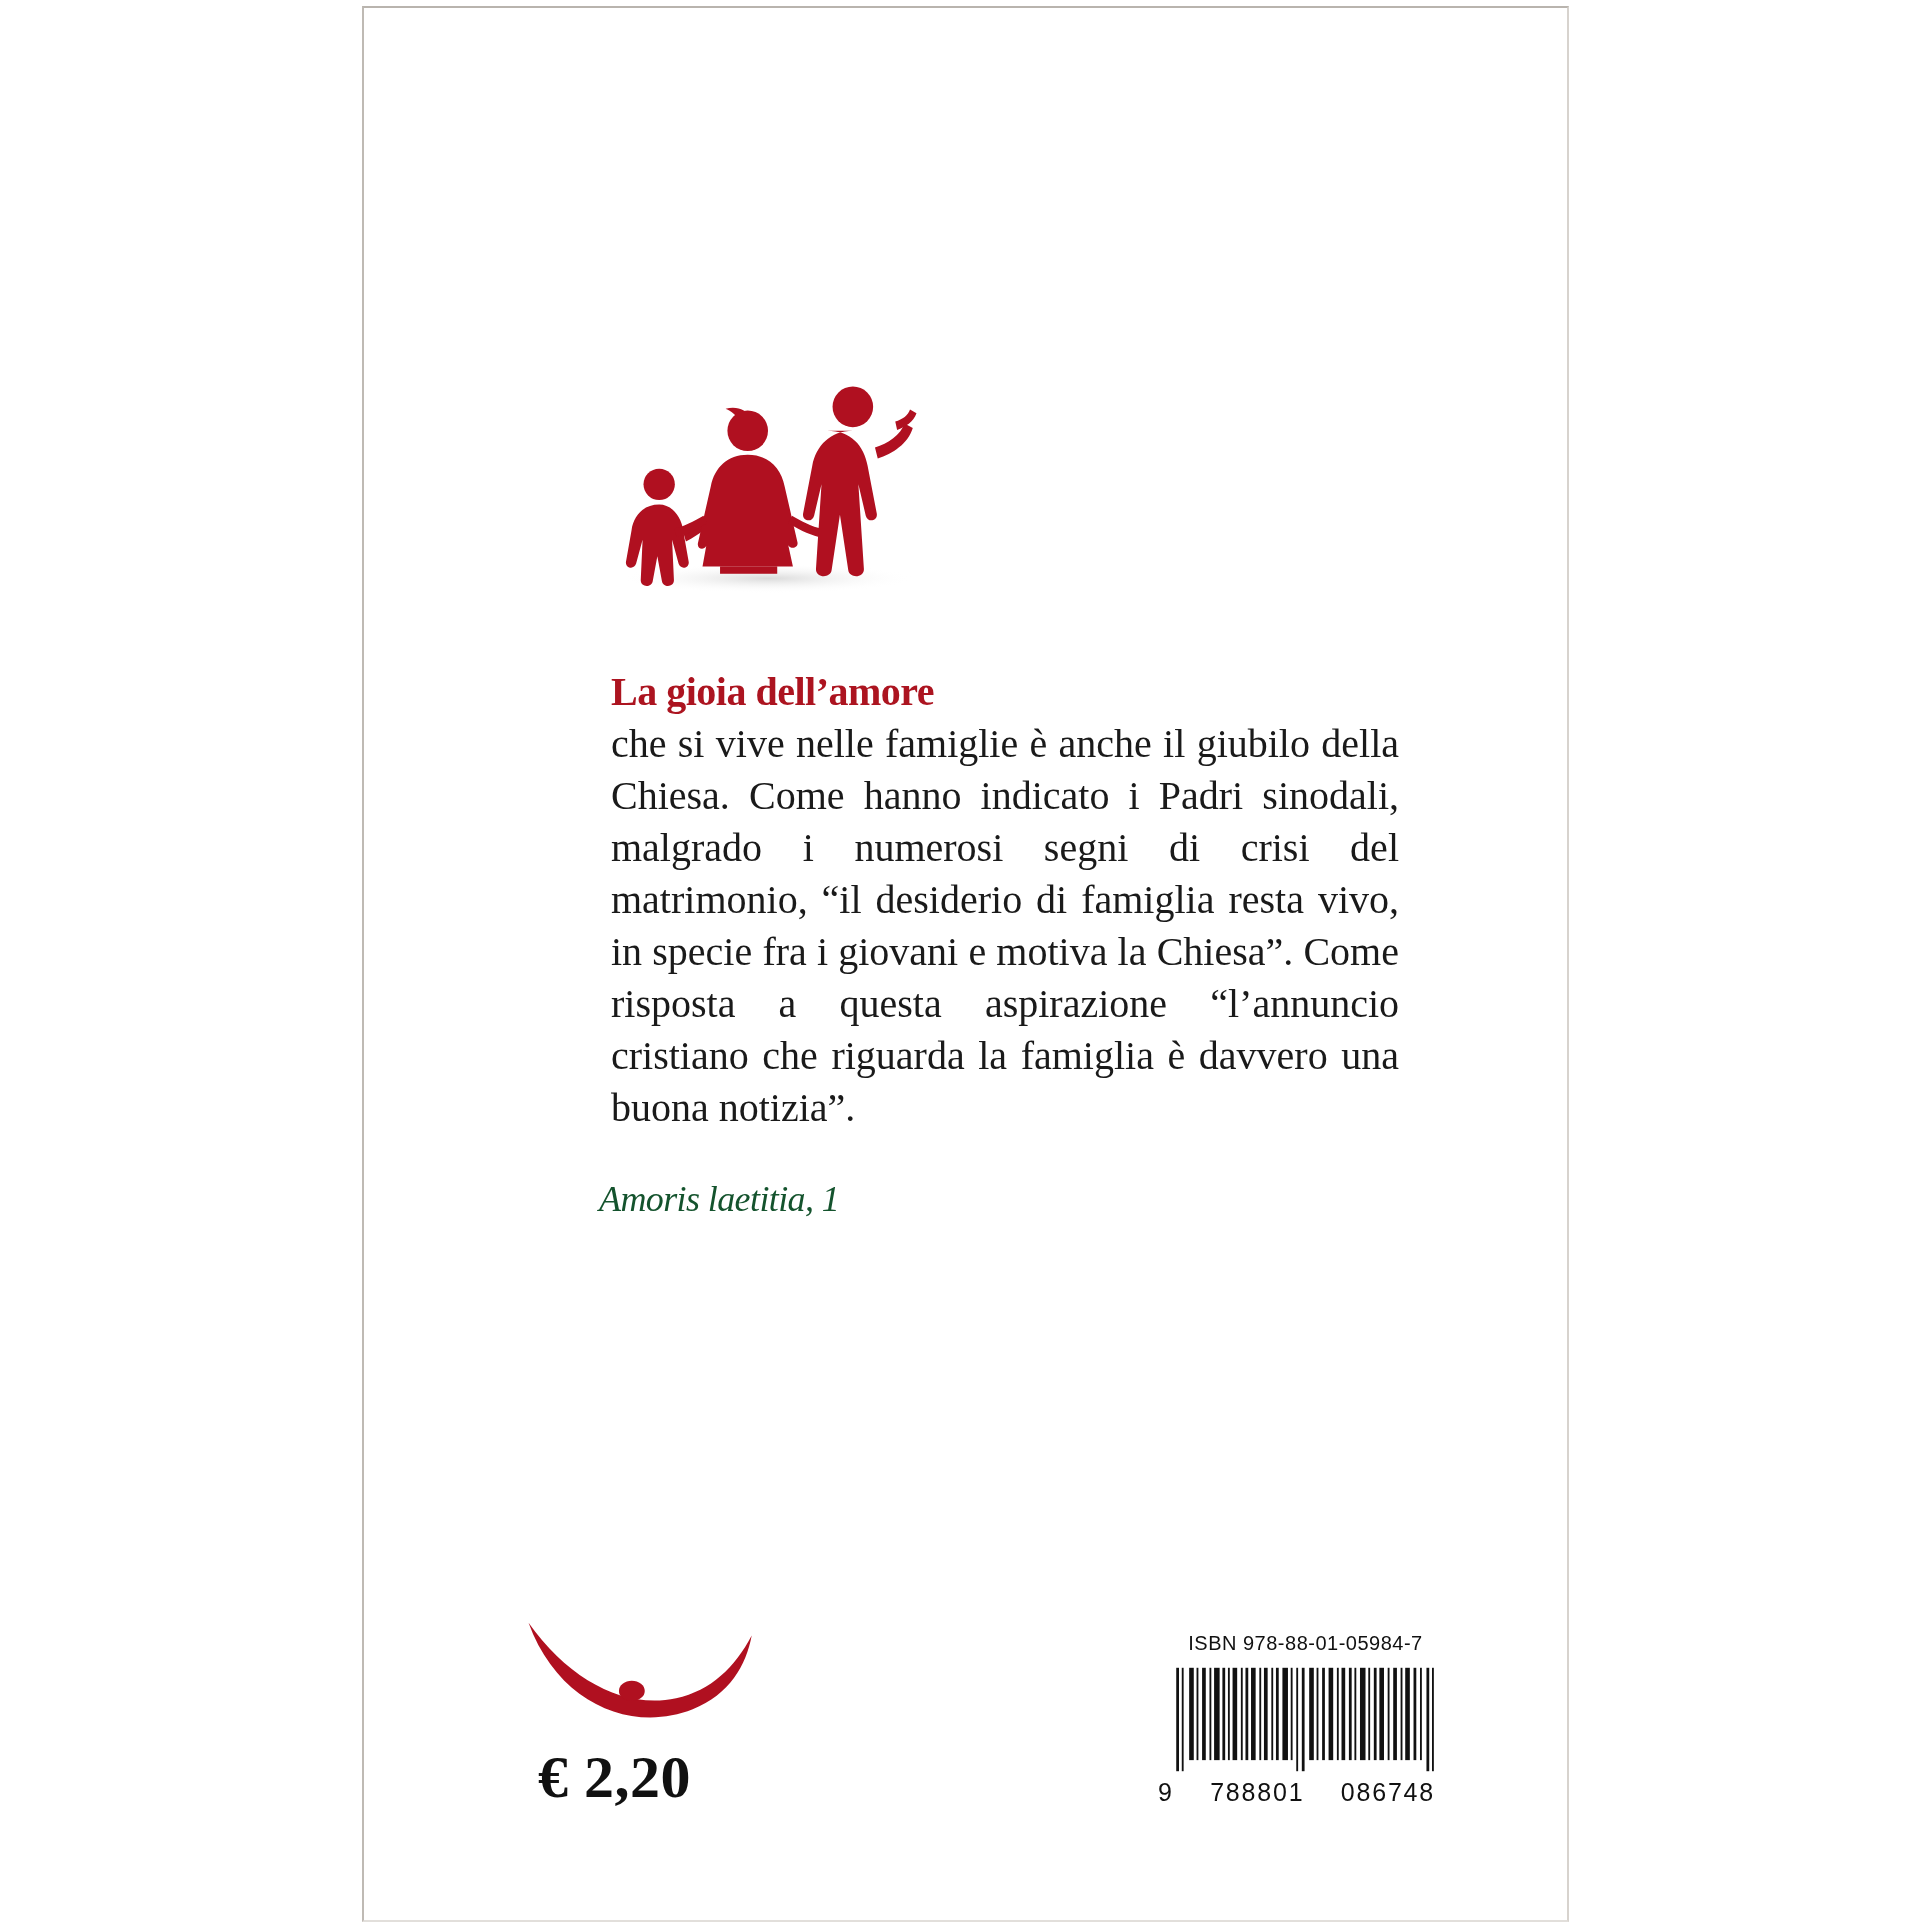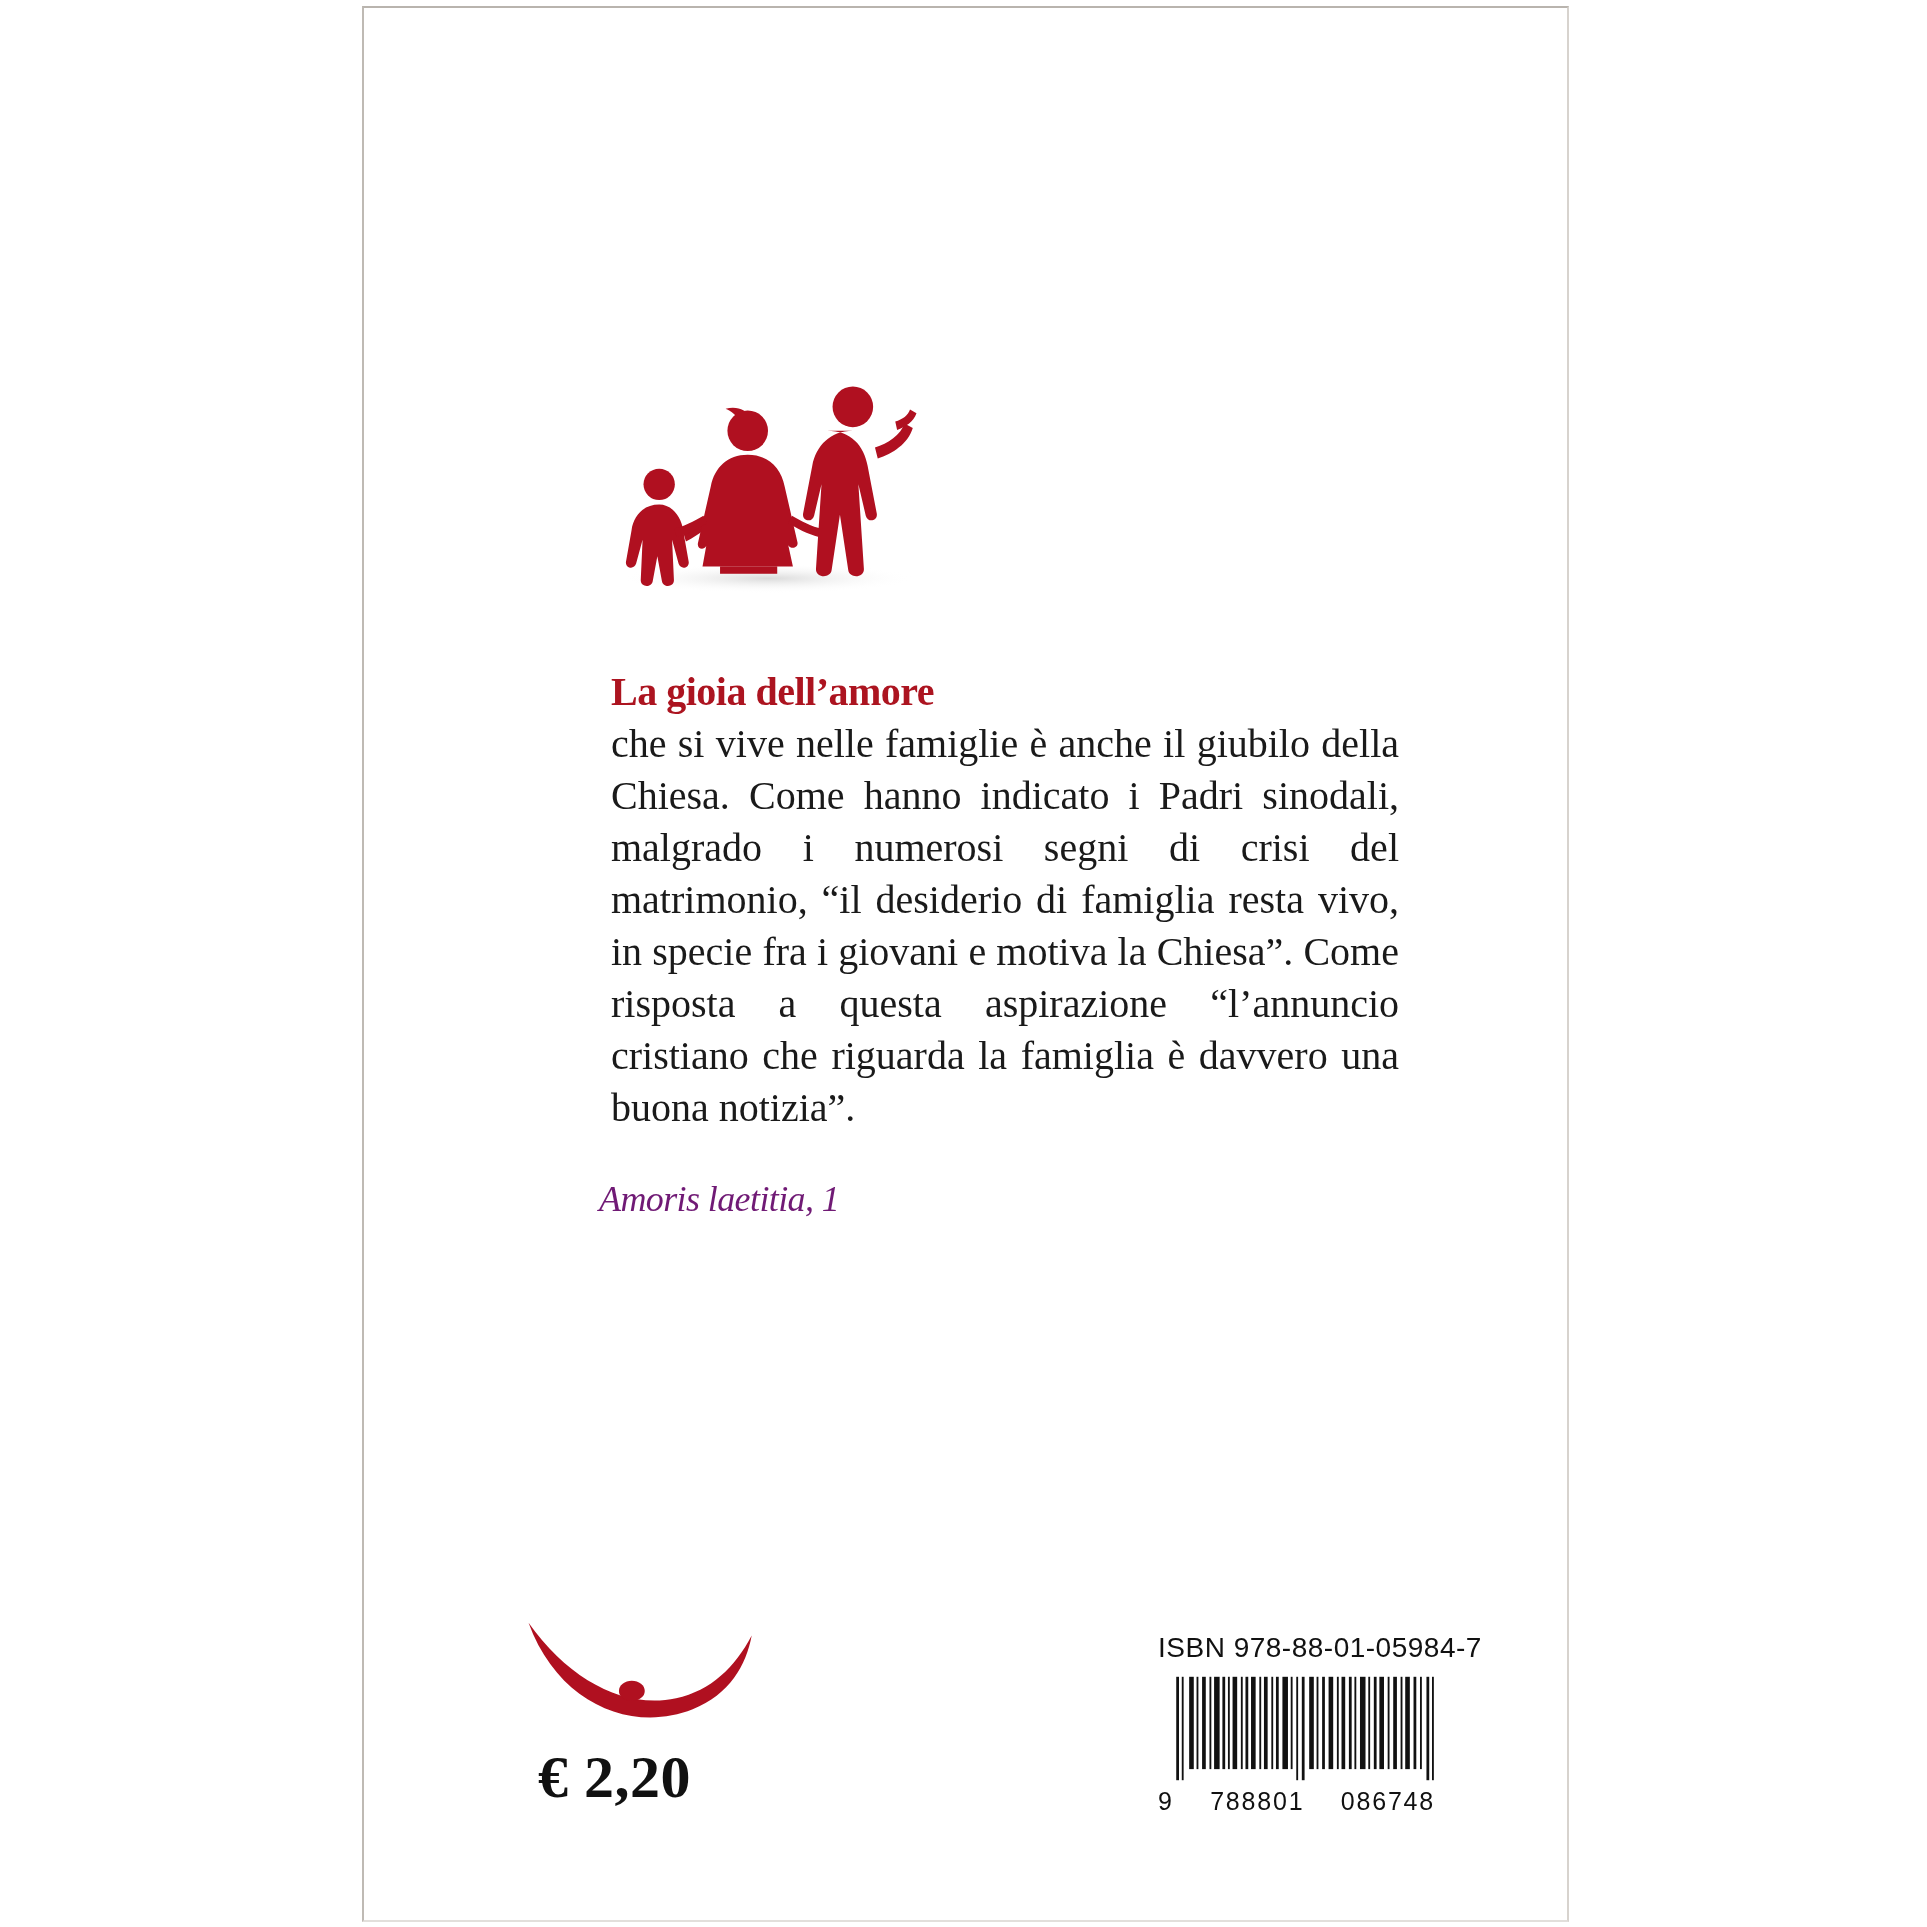--- a/index.html
+++ b/index.html
@@ -68,21 +68,21 @@
     font-size: 40px;
     line-height: 1.30;
     text-align: justify;
     margin: 12px;
     hyphens: manual;
   }
   .source {
     margin-top: 44px;
     font-style: italic;
     font-size: 36px;
-    color: #701a75;
+    color: #14532d;
     letter-spacing: -0.6px;
   }
 
   
   .publisher {
     position: absolute;
     left: 157px;
     top: 1587px;
     width: 277px;
     height: 166px;
@@ -101,21 +101,21 @@
   
   .isbn-area {
     position: absolute;
     left: 794px;
     top: 1624px;
     width: 295px;
     text-align: center;
   }
   .isbn-text {
     font-family: "Liberation Sans", sans-serif;
-    font-size: 28px;
+    font-size: 20px;
     letter-spacing: 0.5px;
     color: #111;
     margin-bottom: 9.2px;
     white-space: nowrap;
   }
   .barcode {
     position: relative;
     width: 277px;
     height: 111px;
     margin: 0 auto;

